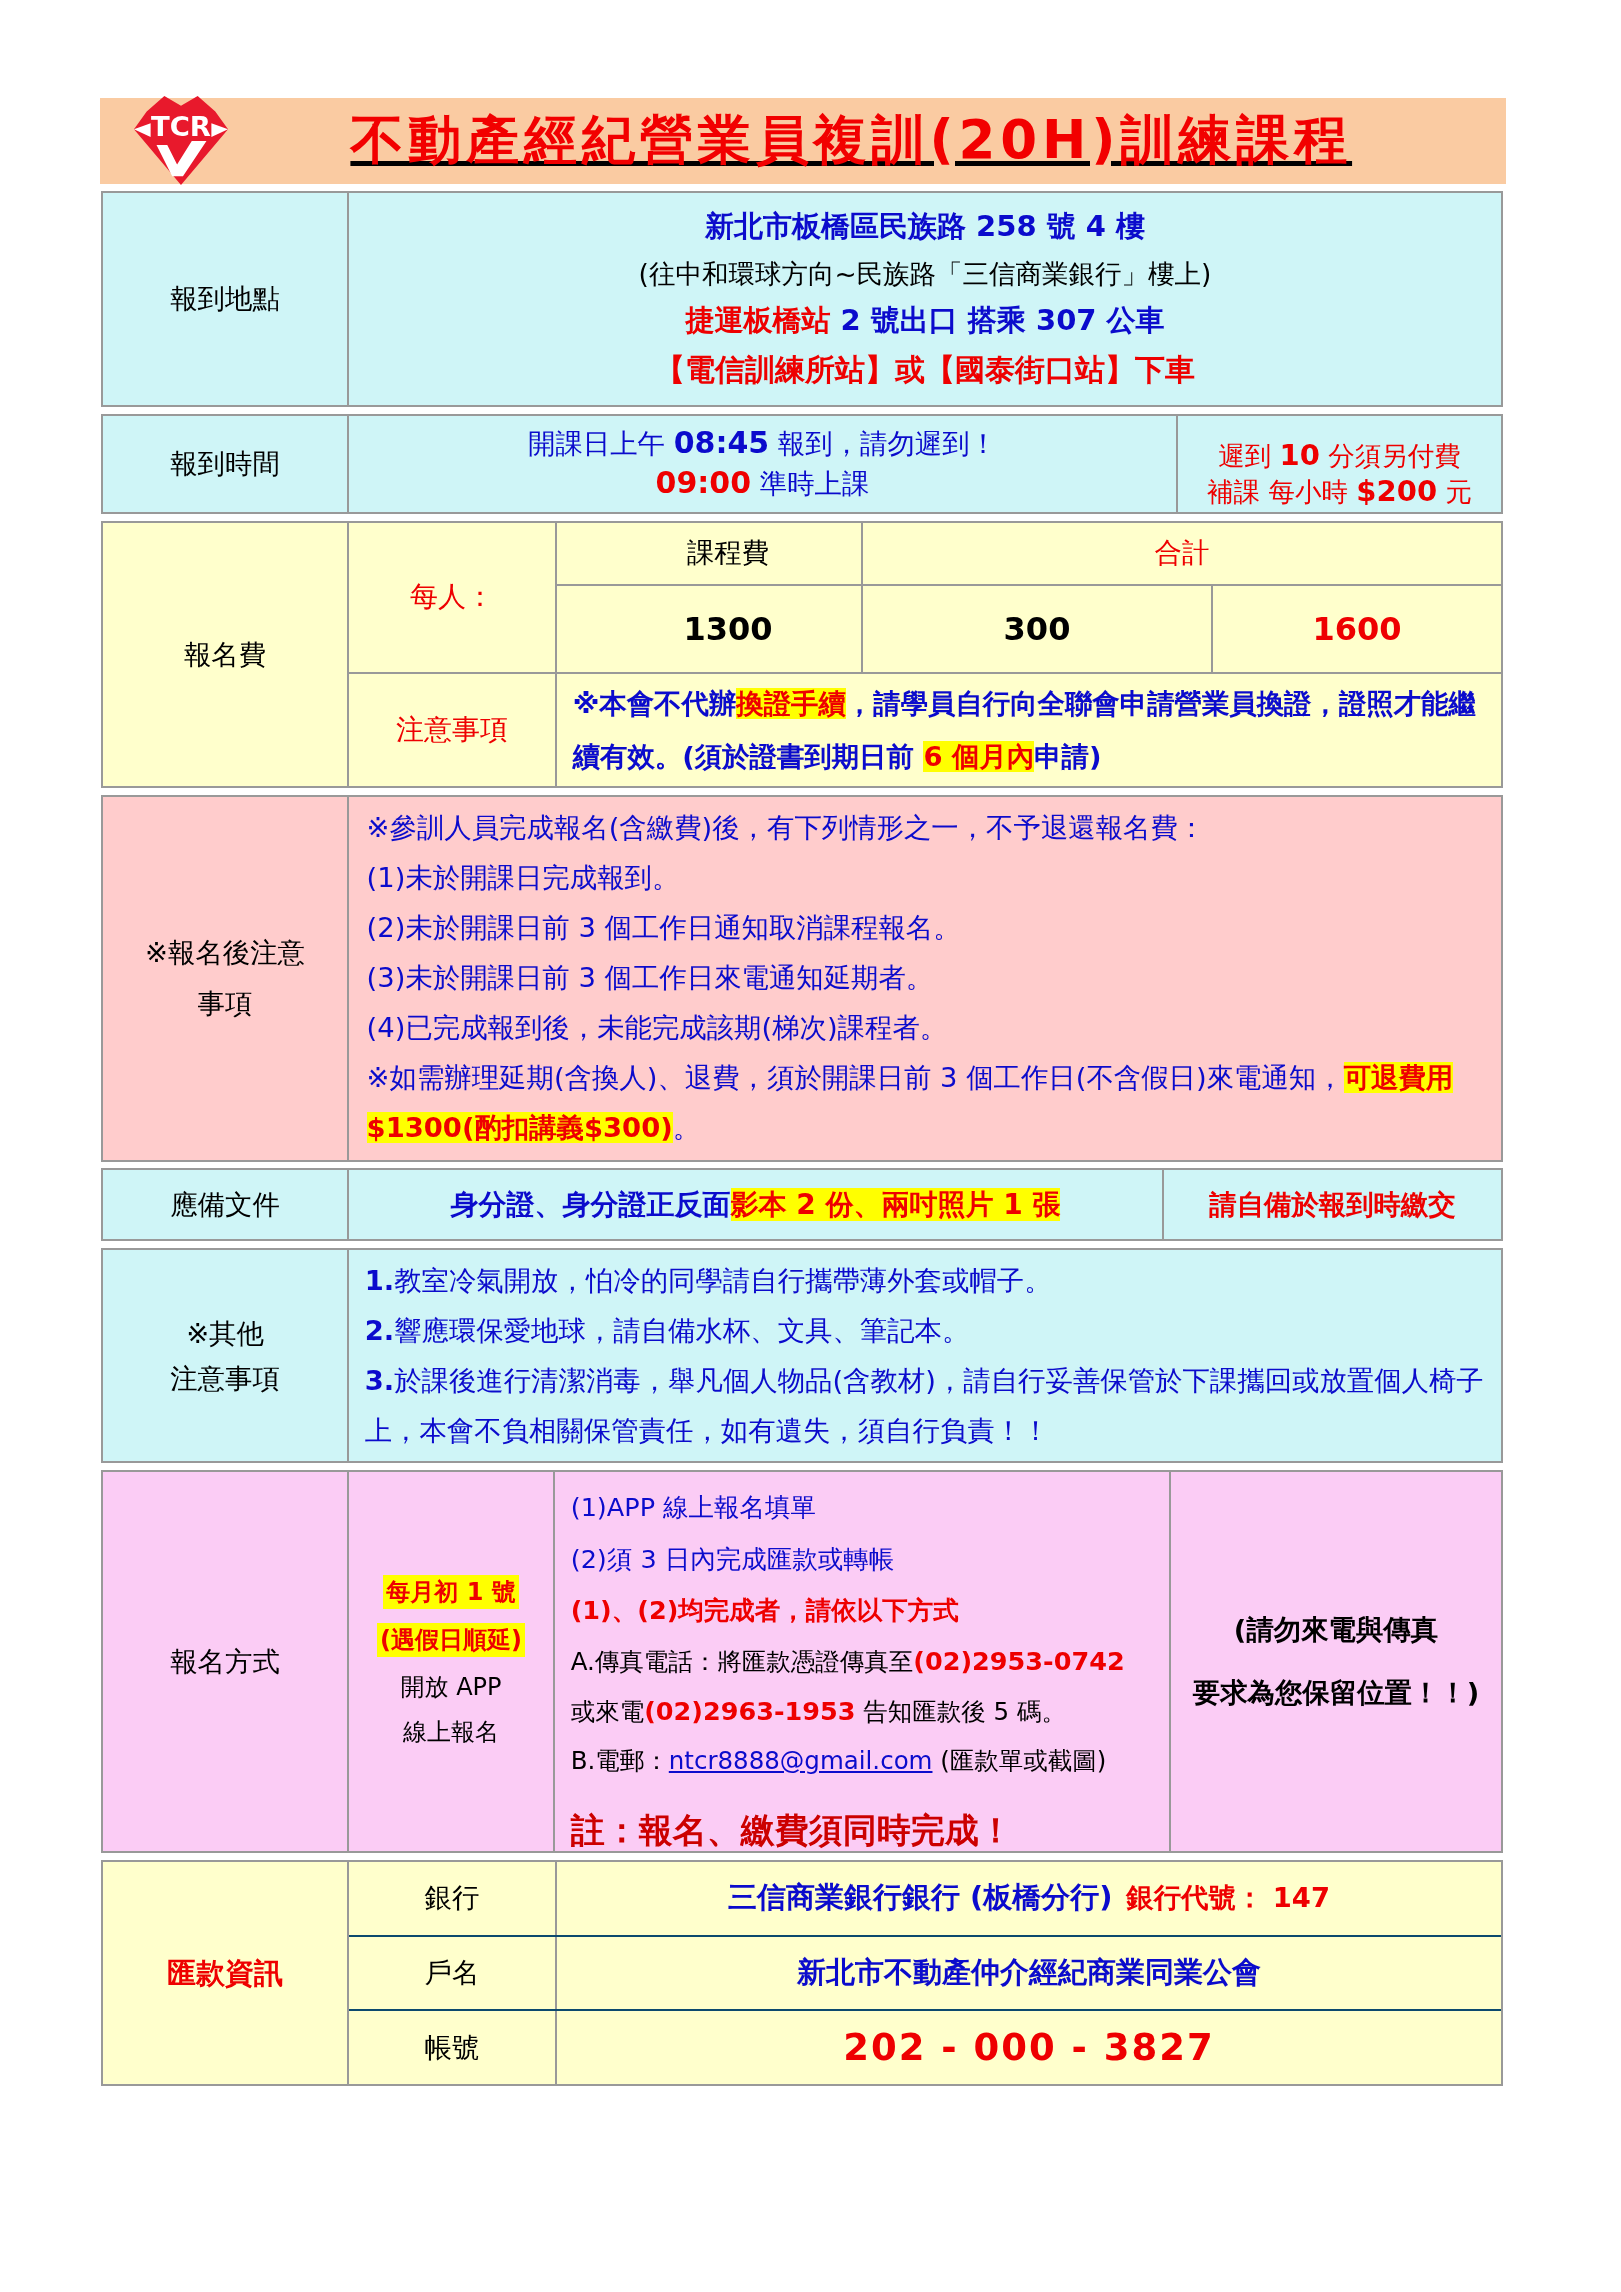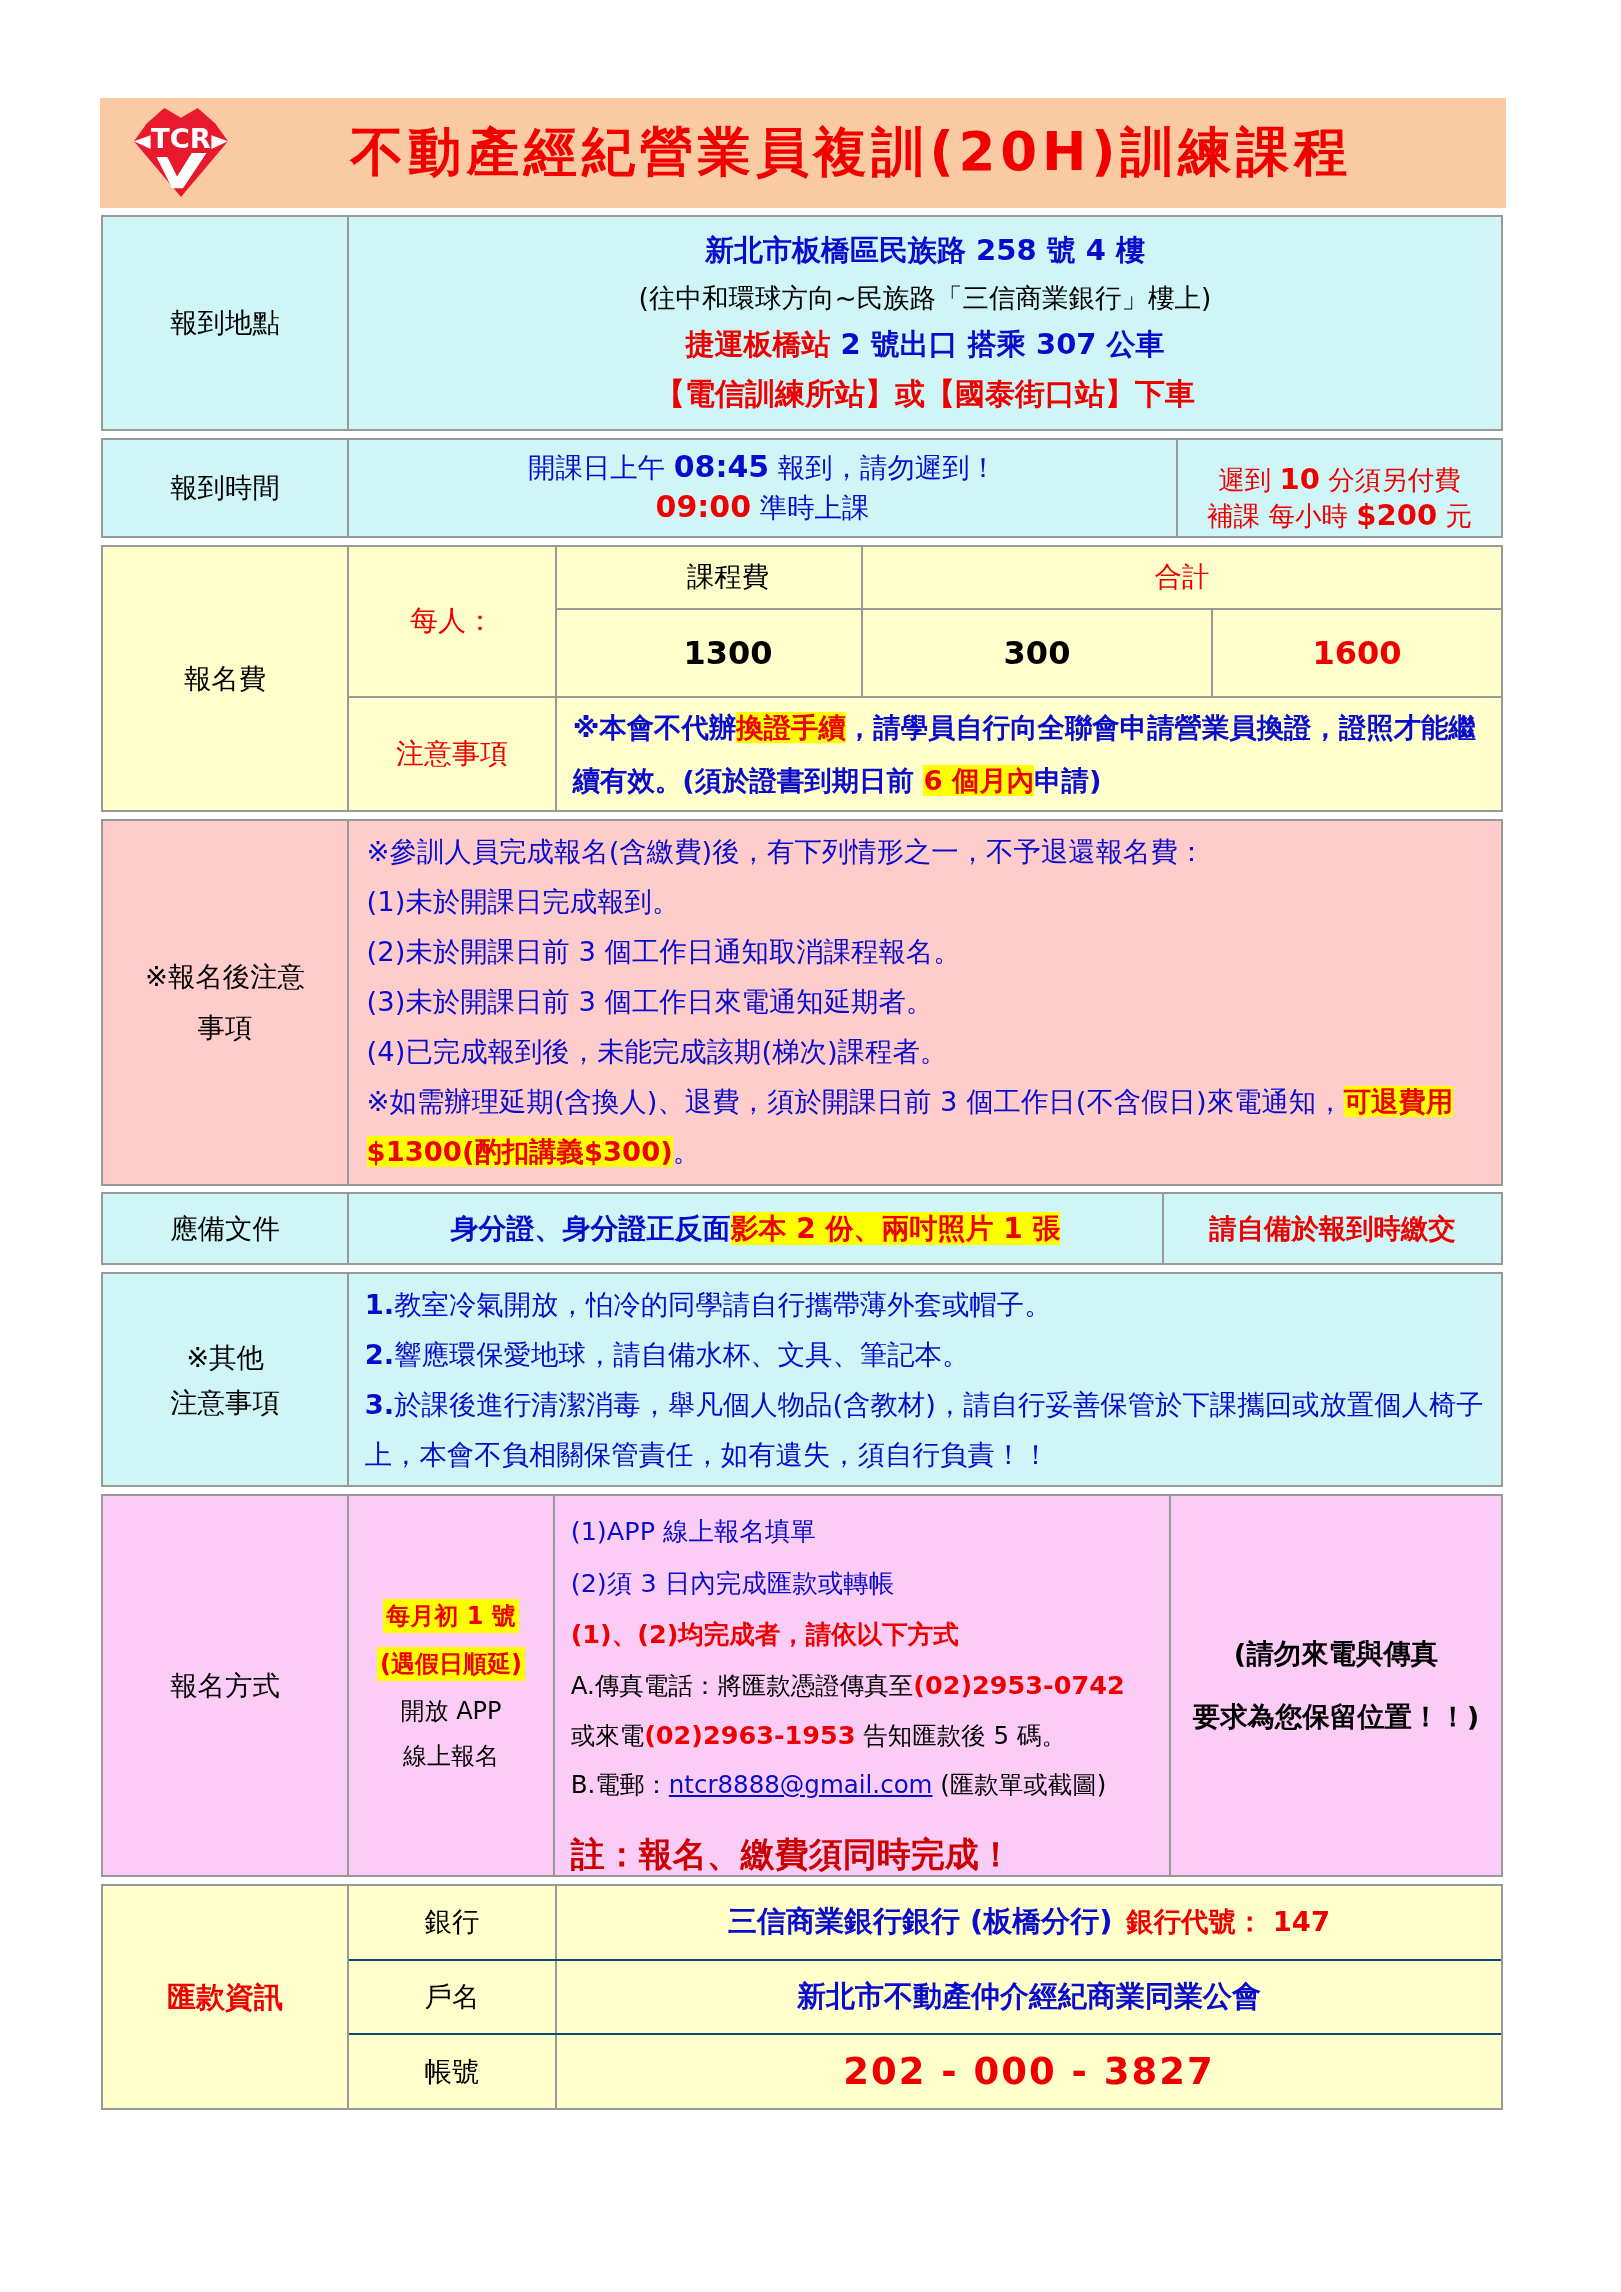--- a/index.html
+++ b/index.html
@@ -1,22 +1,22 @@
 <!DOCTYPE html>
 <html lang="zh-Hant"><head>
 <meta charset="utf-8">
 <style>
   html,body{margin:0;padding:0;background:#ffffff;}
   .canvas{position:relative;width:1621px;height:2293px;background:#ffffff;overflow:hidden;
           font-family:"DejaVu Sans",sans-serif;color:#000;}
   .content{padding-top:98px;}
 
   
-  .hdr{width:1406px;height:110px;margin:0 0 6.9px 100px;background:#FACBA2;
-       display:flex;align-items:center;box-sizing:border-box;}
+  .hdr{width:1406px;height:86px;margin:0 0 6.9px 100px;background:#FACBA2;
+       display:flex;align-items:center;box-sizing:border-box;text-decoration:underline;}
   .logo{margin-left:25.5px;flex:0 0 auto;}
   .hdr-title{flex:1;text-align:center;font-size:53px;font-weight:bold;color:#f20000;
              letter-spacing:4.9px;padding-right:39px;}
 
   
   .section{display:flex;width:1402px;margin:0 0 6.9px 101px;border:2px solid #999;
            box-sizing:border-box;align-items:stretch;}
   .cell{box-sizing:border-box;display:flex;flex-direction:column;justify-content:center;
         align-items:center;}
   .cell + .cell, .vline{border-left:2px solid #999;}

